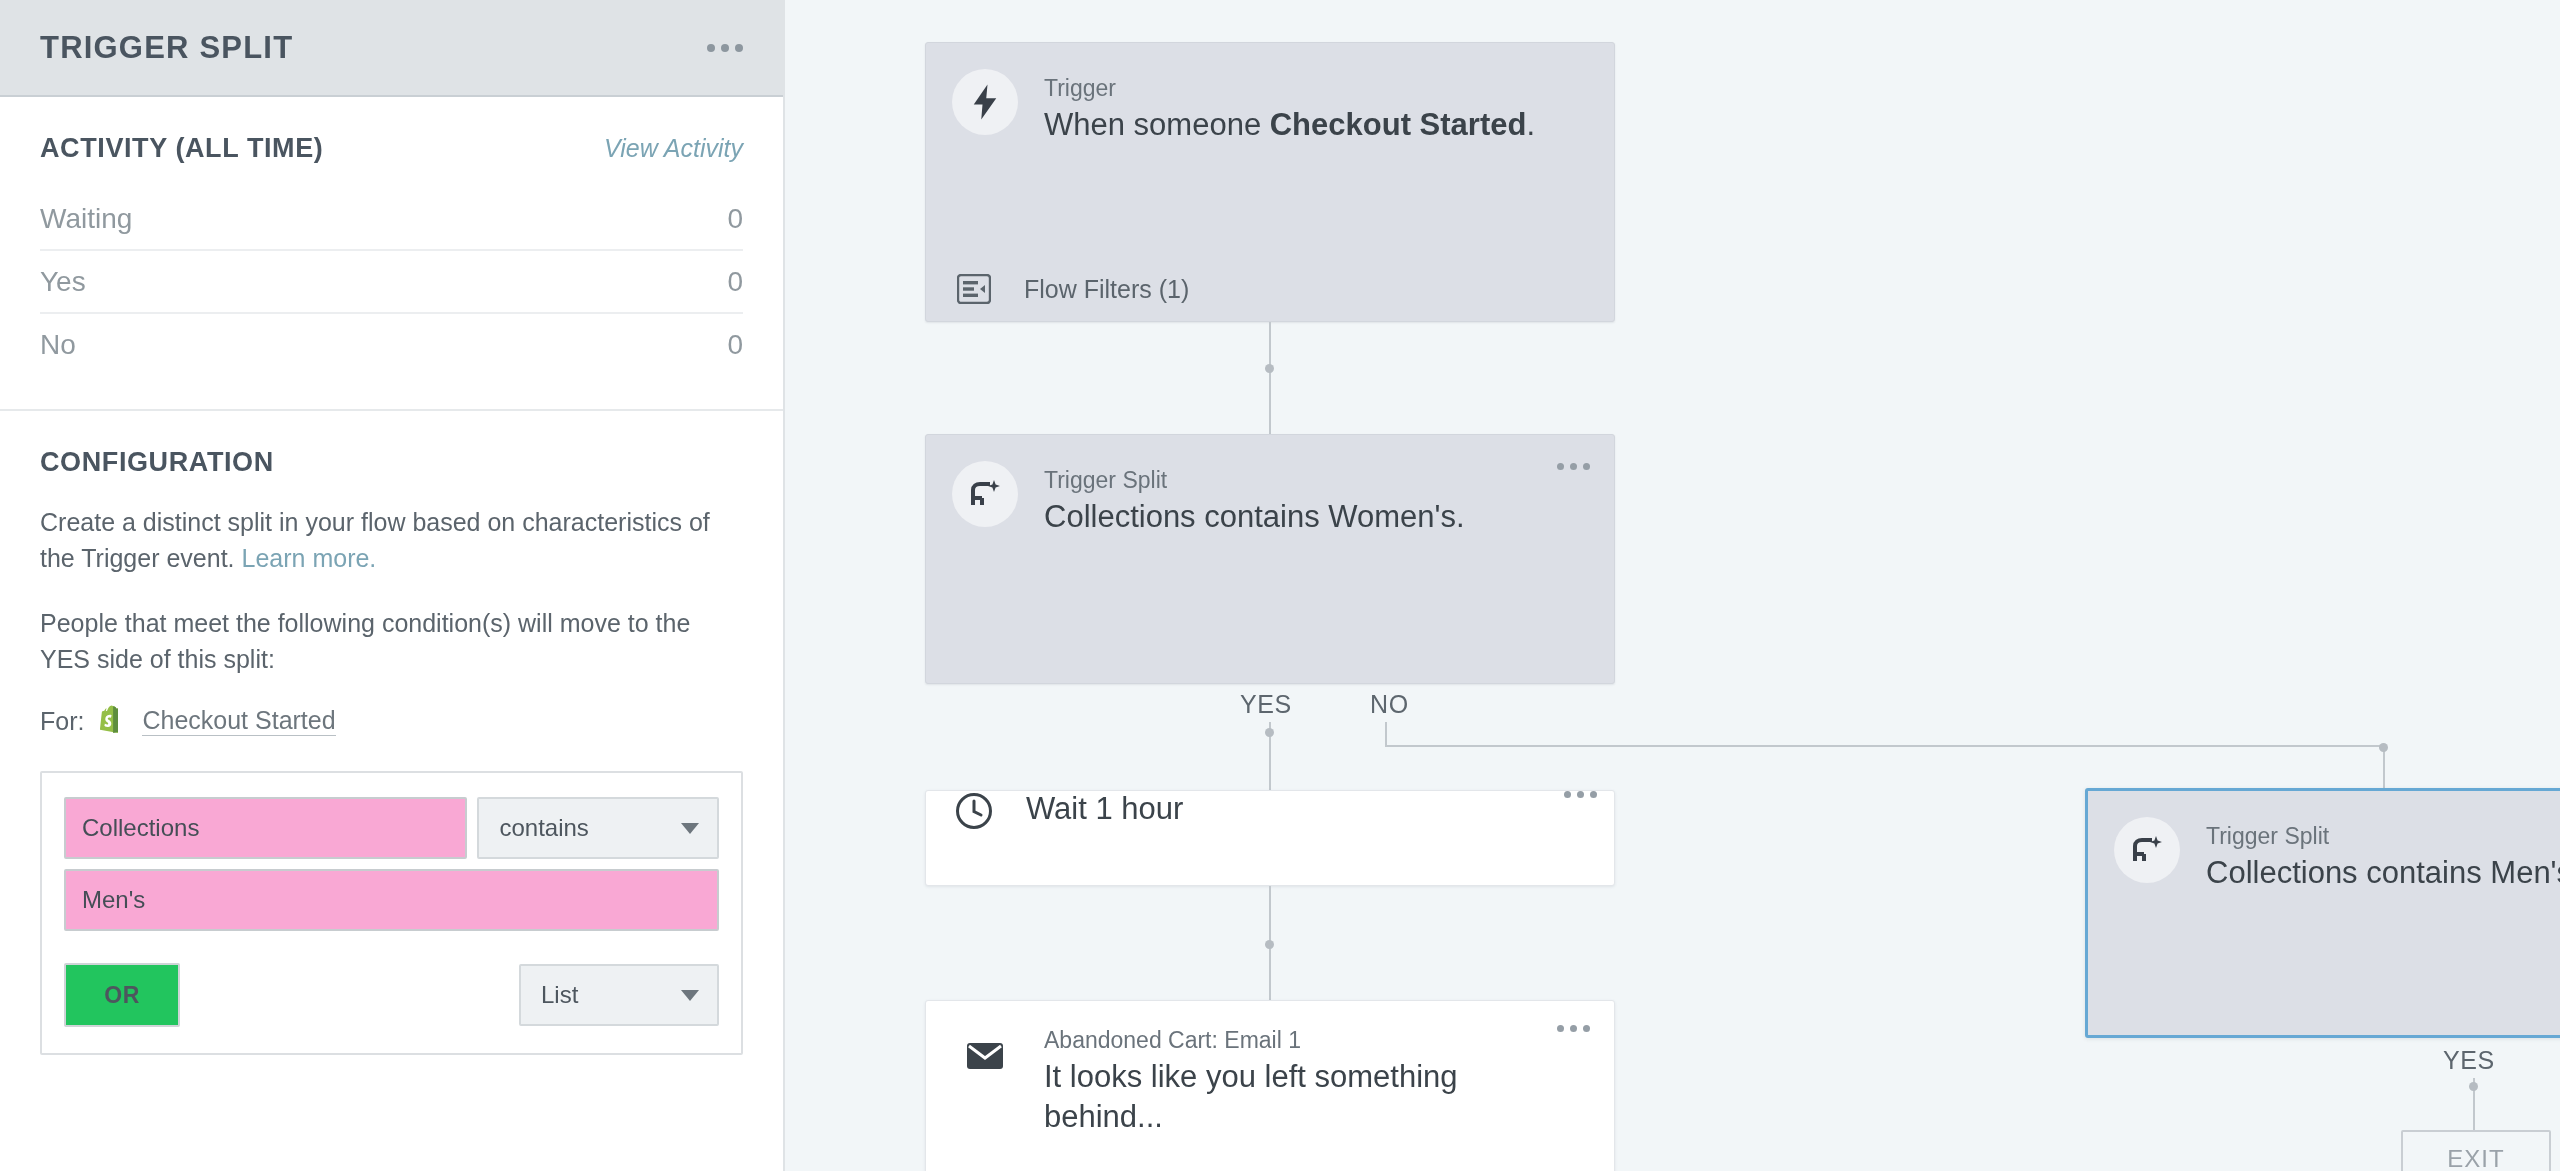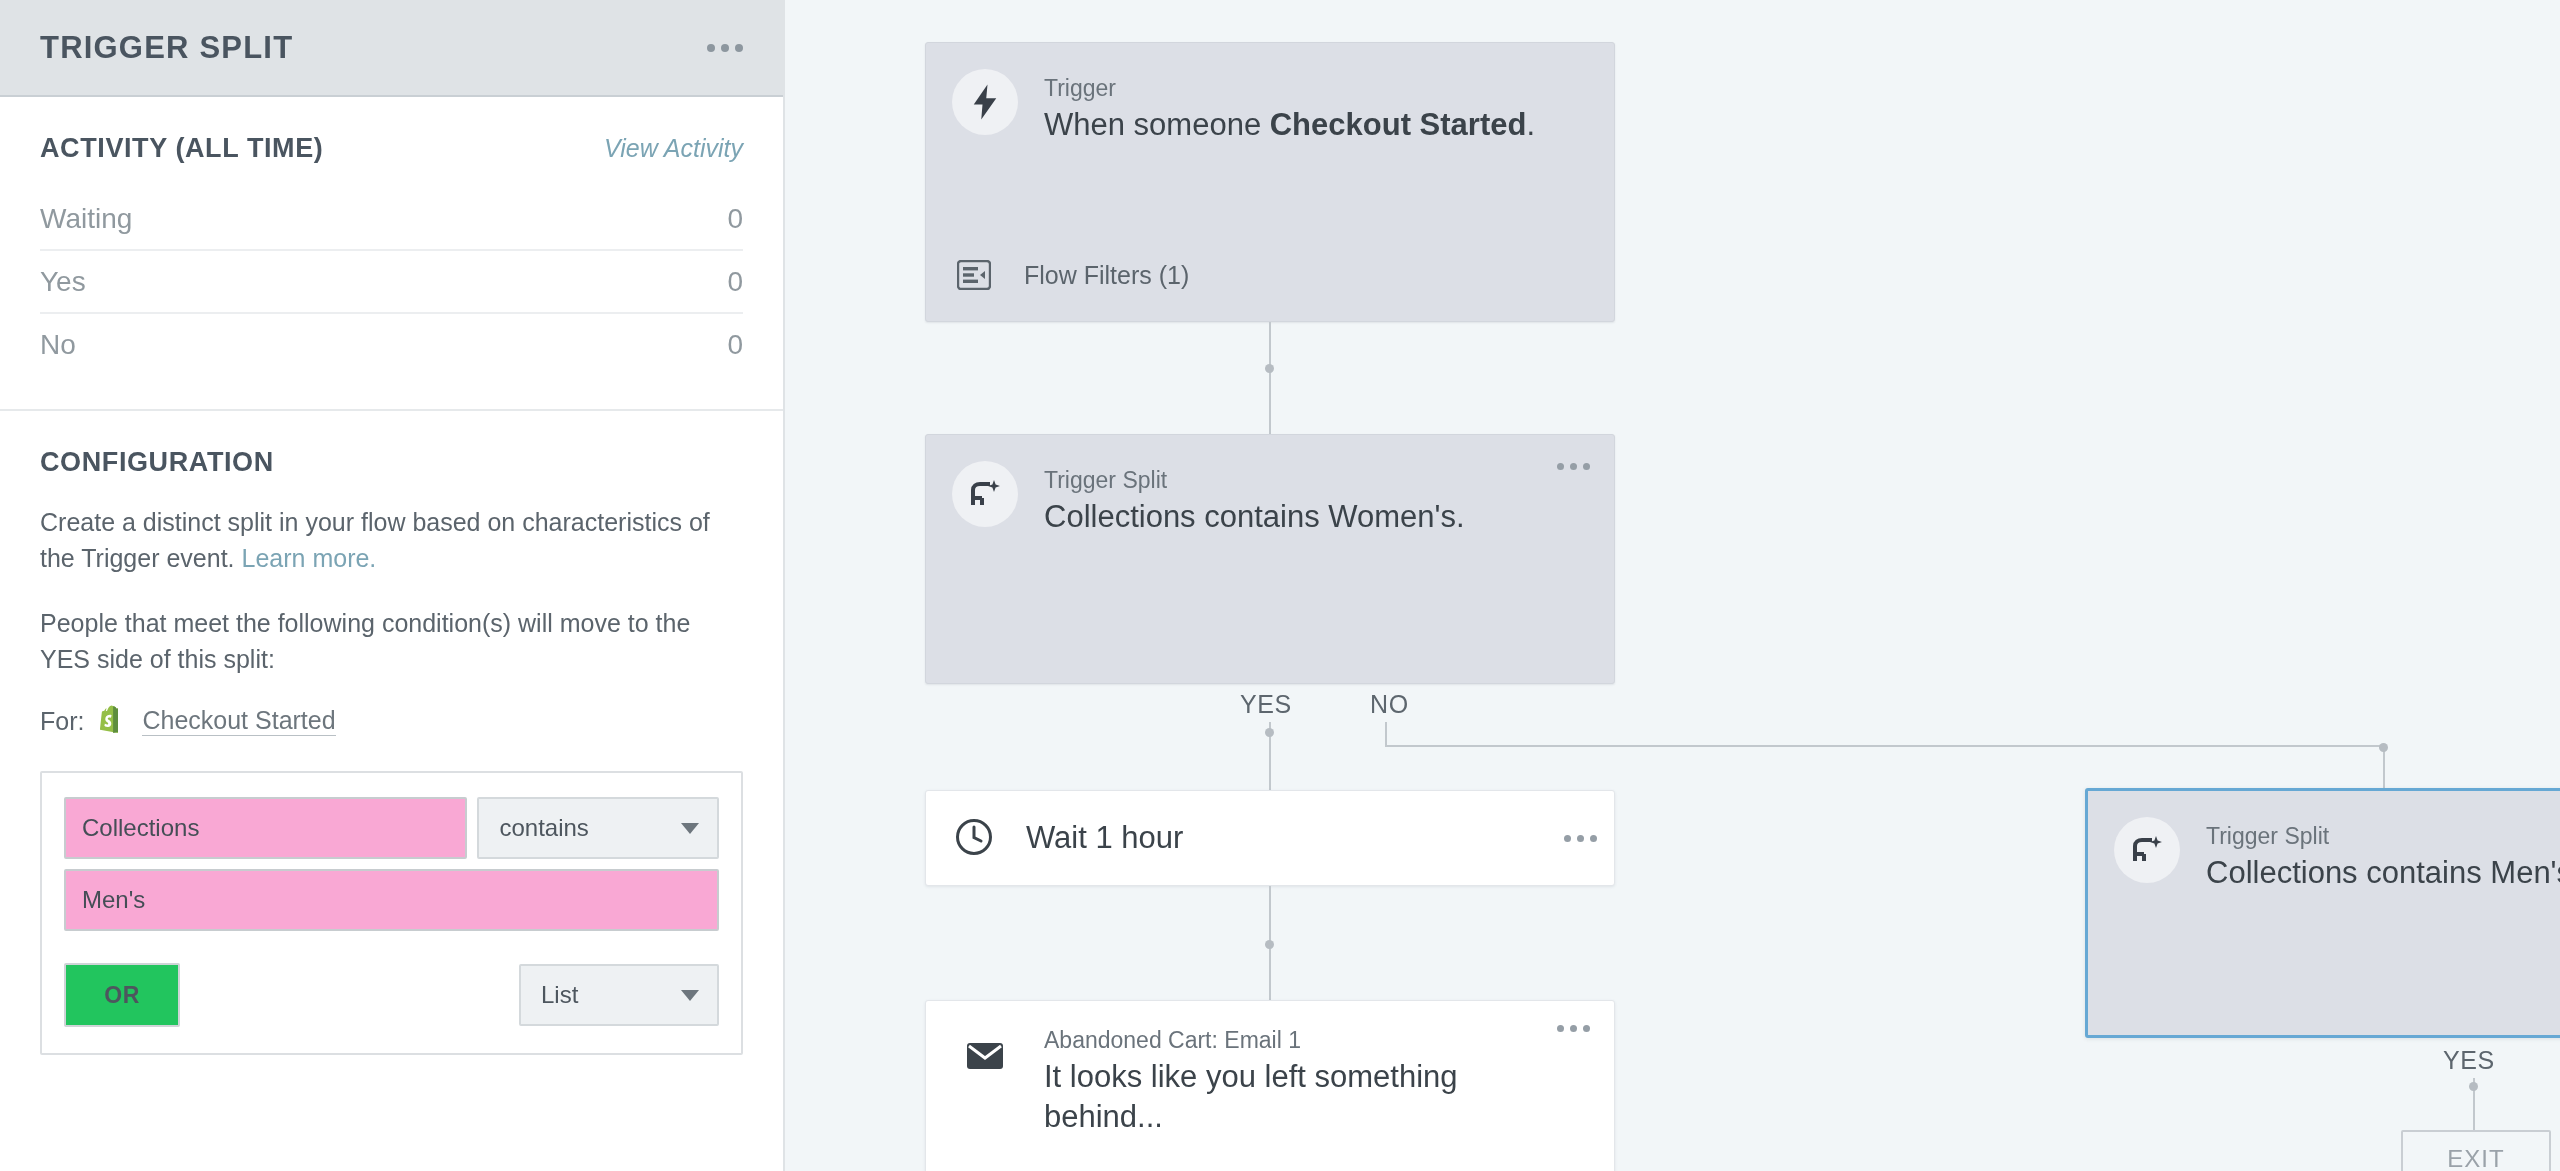--- a/index.html
+++ b/index.html
@@ -160,31 +160,31 @@
   }
   .node-title b { font-weight: bold; }
   .node-kebab {
     position: absolute; right: 24px; top: 28px;
     display: flex; gap: 6px; cursor: pointer;
   }
   .node-kebab i { width: 7px; height: 7px; border-radius: 50%; background: #959ea6; }
 
   
   .filter-row {
-    position: absolute; left: 26px; bottom: 26px;
+    position: absolute; left: 26px; bottom: 12px;
     display: flex; align-items: center; gap: 28px; cursor: pointer;
   }
   .filter-ic {
     width: 44px; height: 40px; display: flex; align-items: center; justify-content: center;
   }
   .filter-txt { font-size: 25px; color: #5b646c; }
 
   
   .wait-inner {
-    display: flex; align-items: center; height: 100%;
+    display: flex; align-items: flex-start; height: 100%;
     padding: 0 17px 0 28px;
   }
   .wait-ic { width: 42px; height: 42px; flex: 0 0 auto; }
   .wait-txt { font-size: 31px; color: #3b434a; margin-left: 30px; flex: 1; }
 
   
   .branch-lbl {
     position: absolute; font-size: 25px; color: #5d666e; letter-spacing: 0.6px;
   }
   

